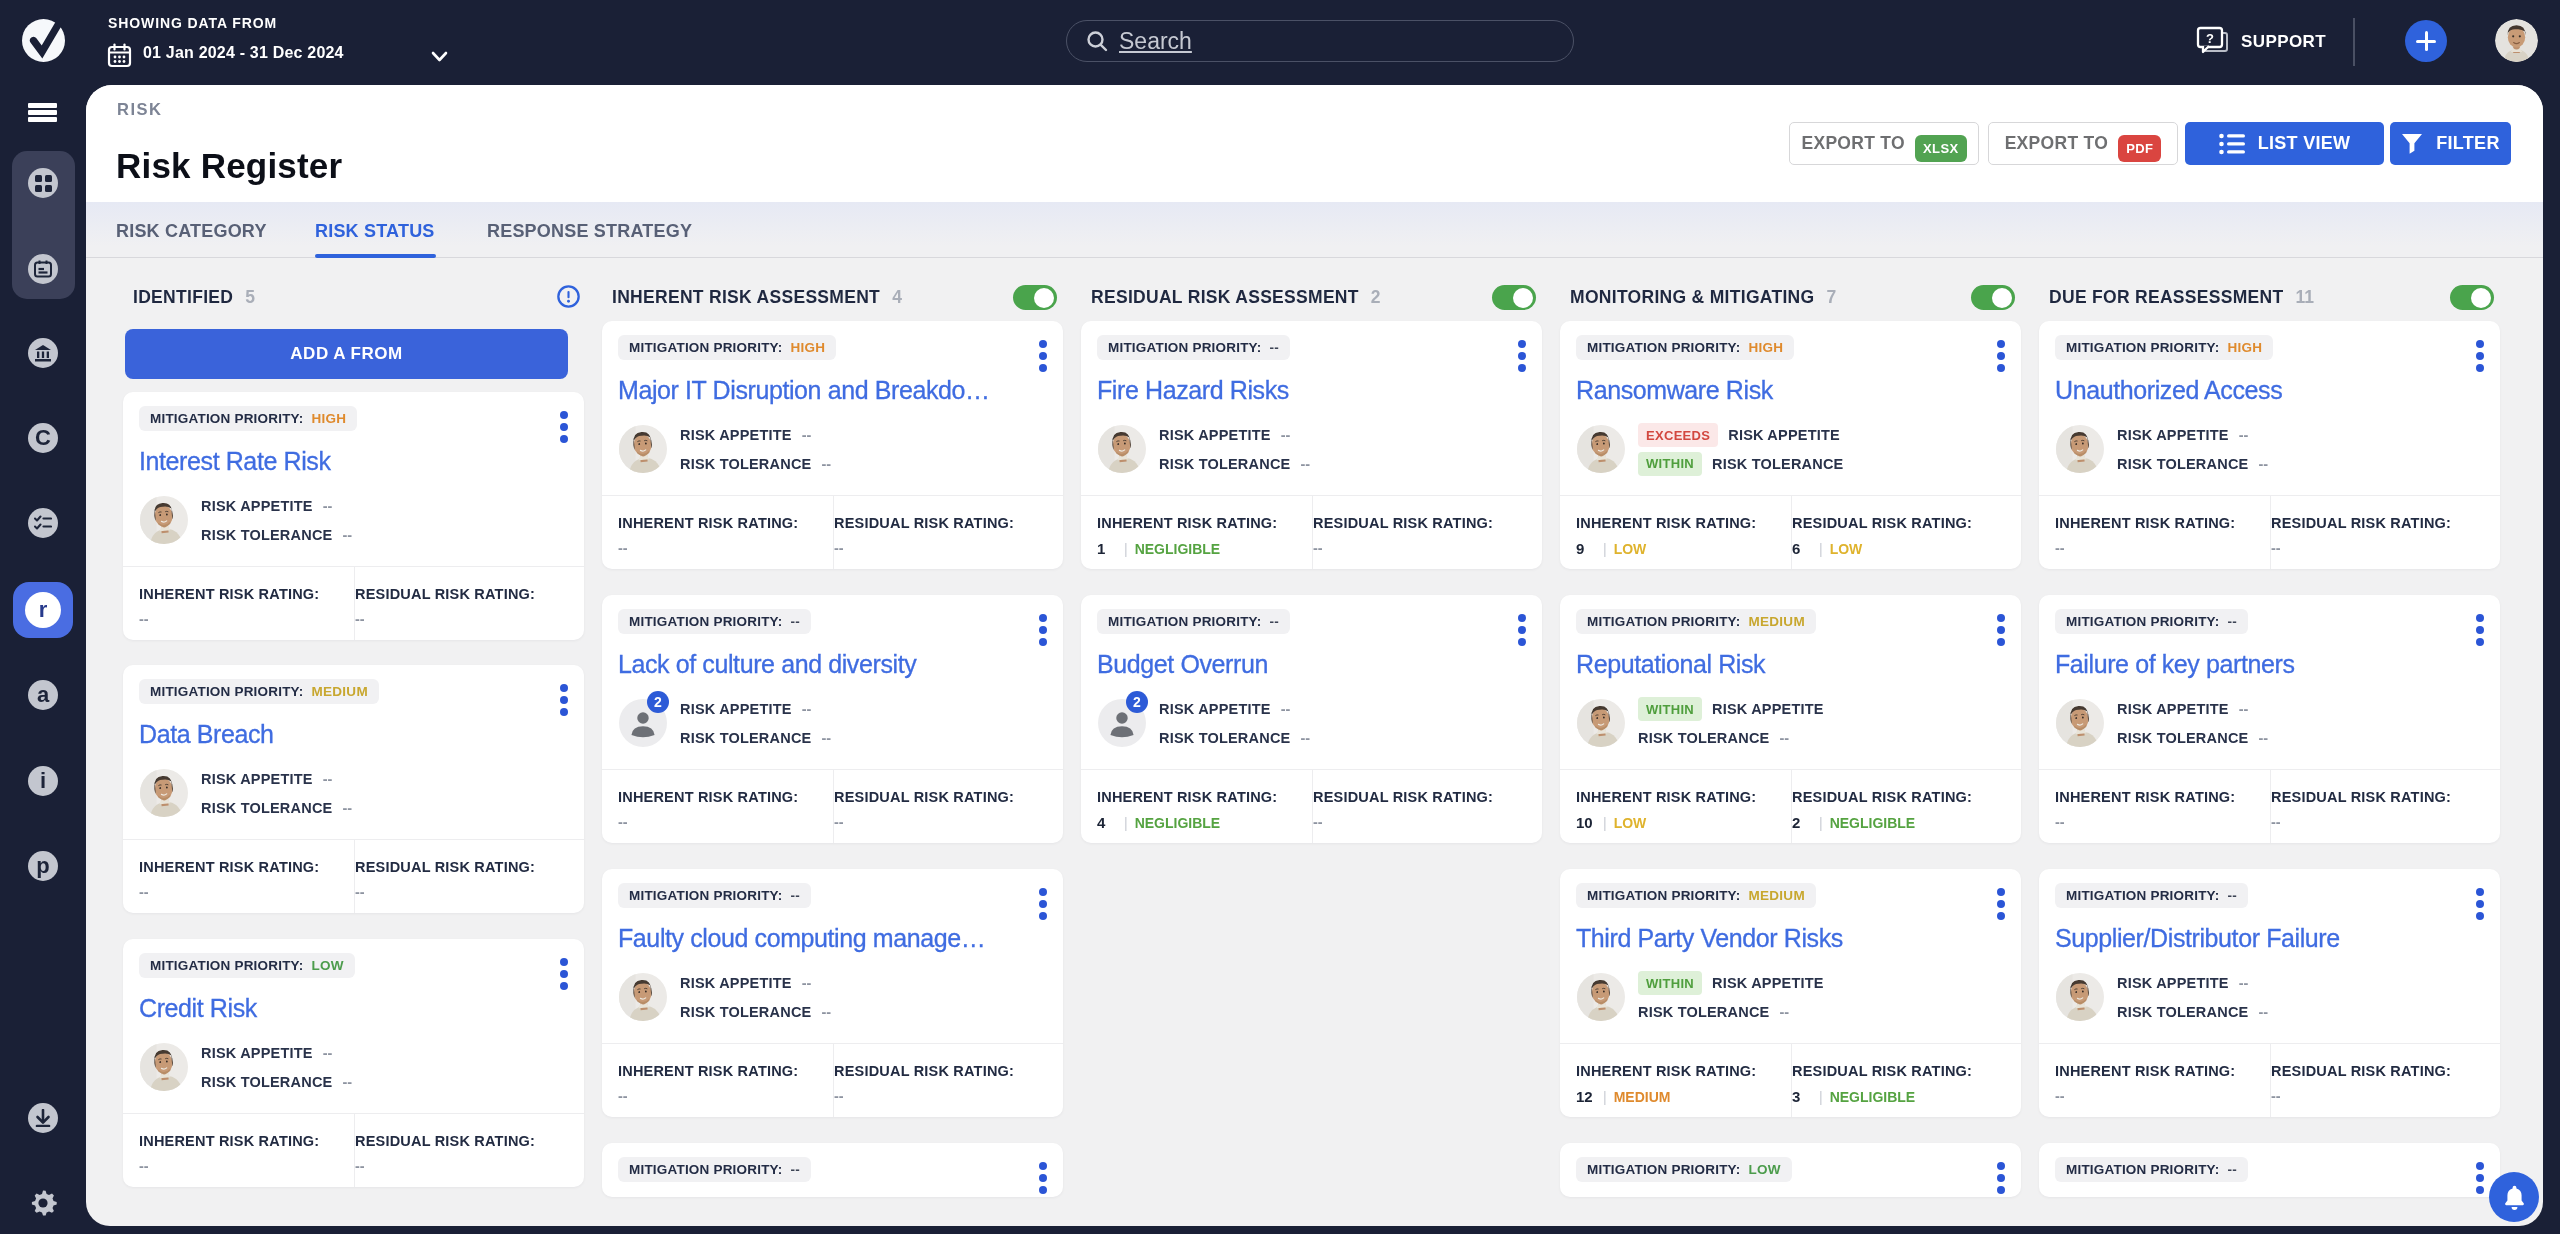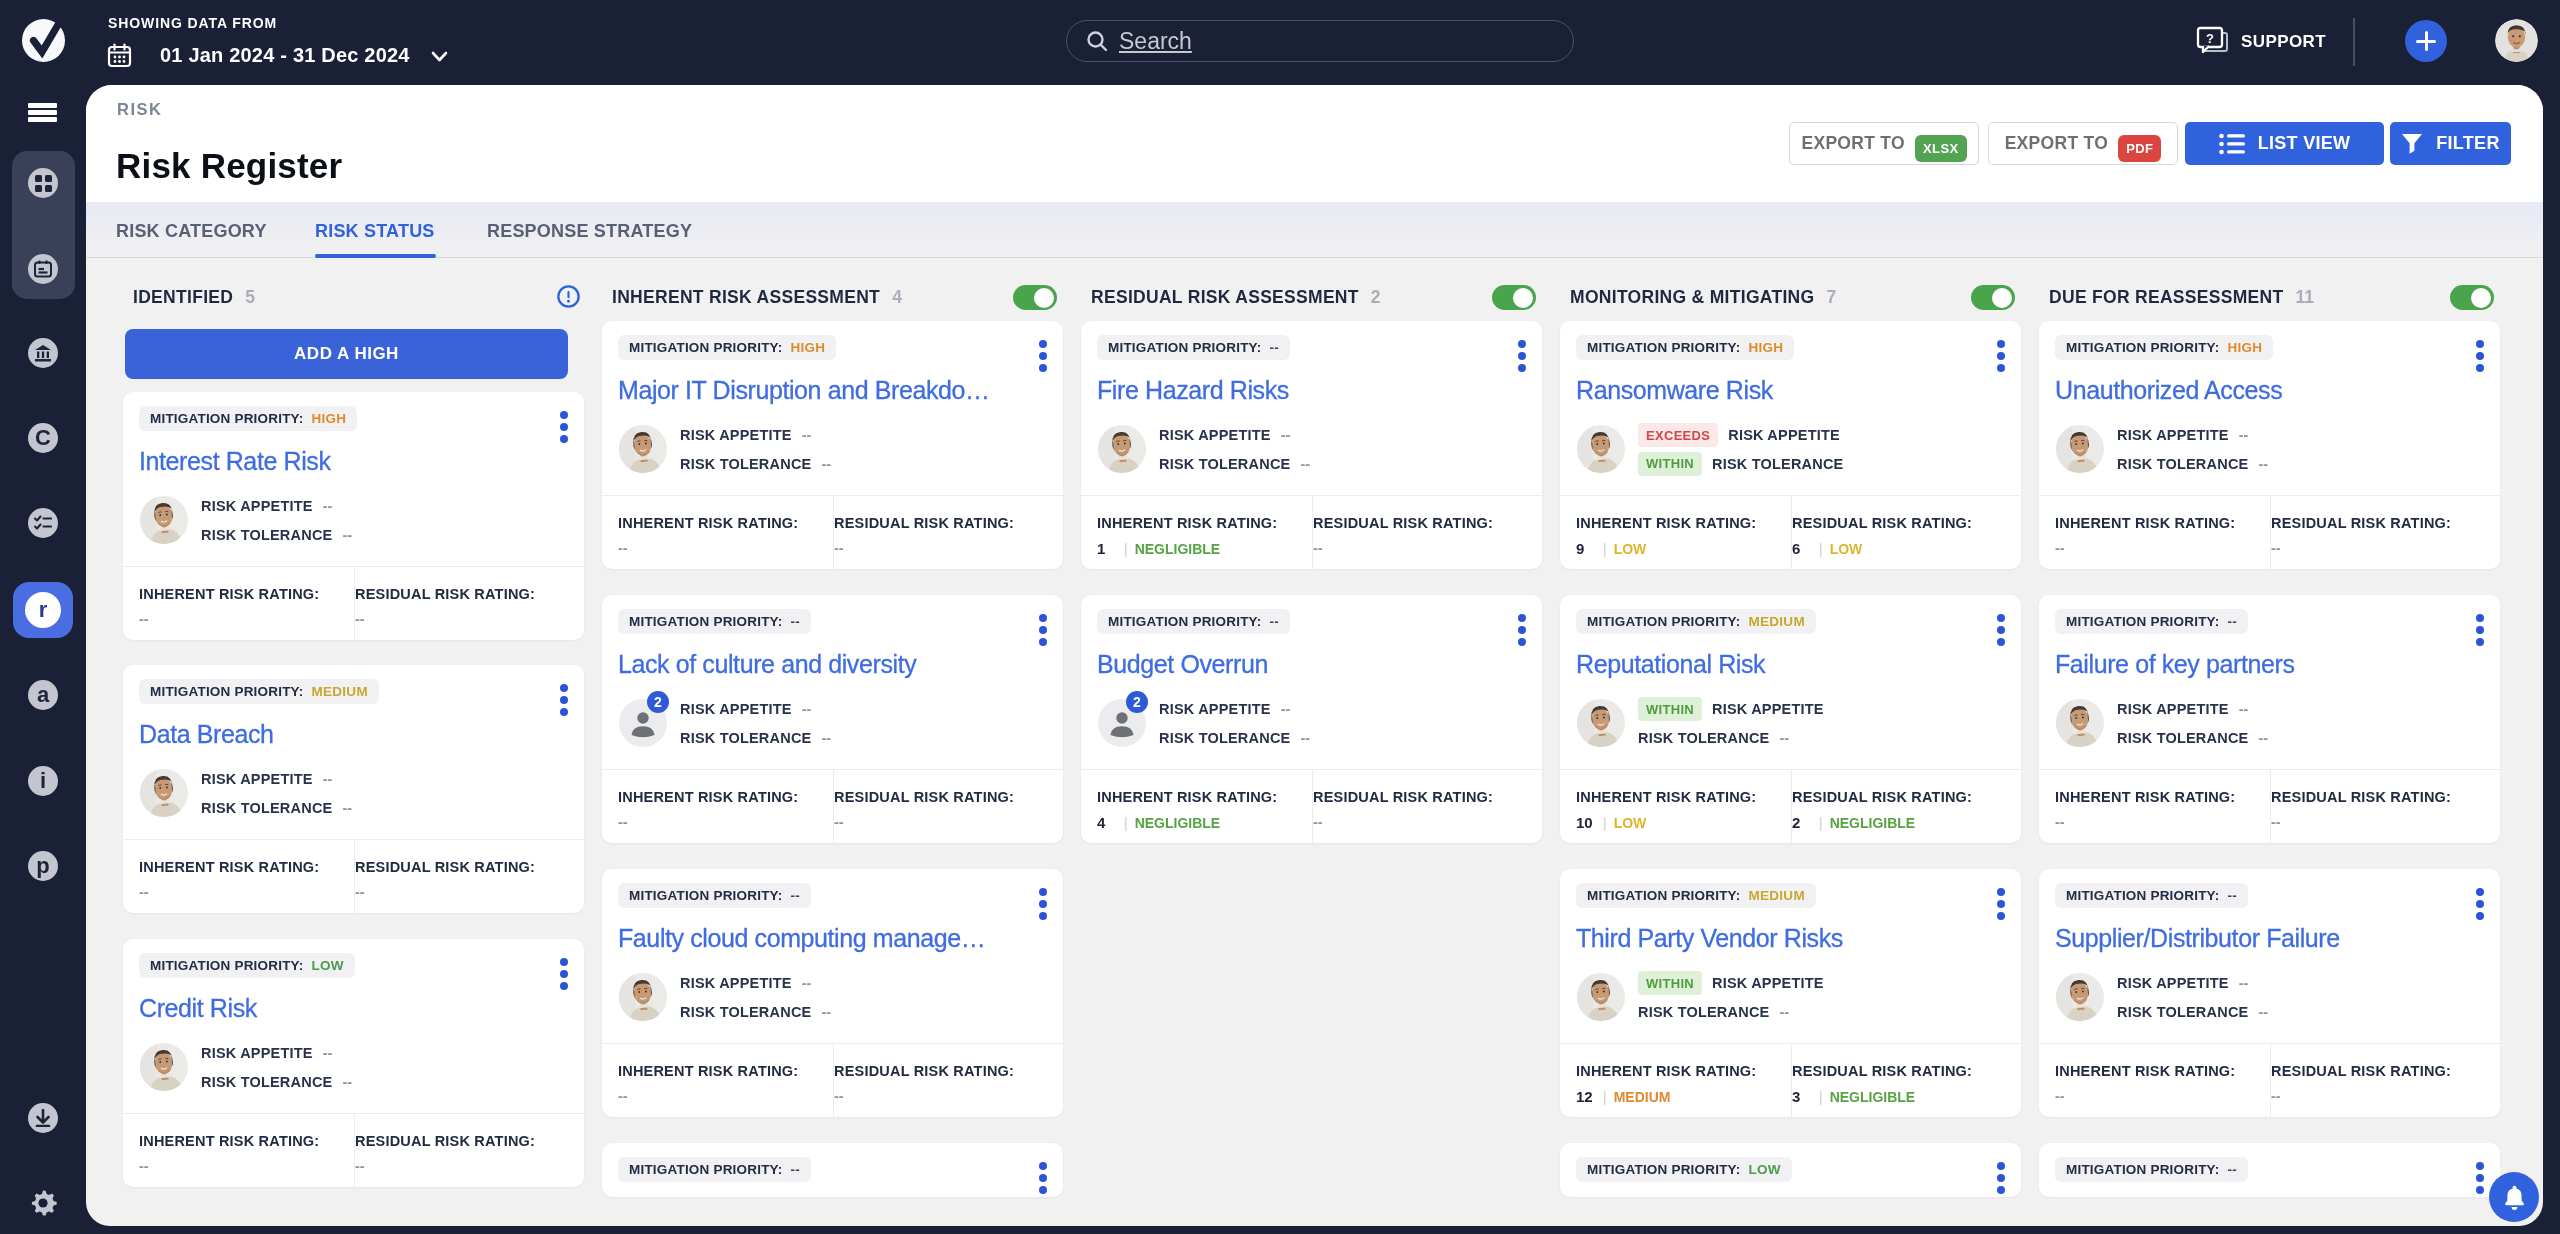--- a/index.html
+++ b/index.html
@@ -3,21 +3,21 @@
 <meta charset="utf-8">
 <style>
 * { margin:0; padding:0; box-sizing:border-box; }
 html,body { width:2560px; height:1234px; overflow:hidden; }
 body { background:#1a2036; font-family:"Liberation Sans", sans-serif; position:relative; }
 
 
 .logo { position:absolute; left:22px; top:19px; width:43px; height:43px; }
 .sdf { position:absolute; left:108px; top:15px; color:#fff; font-size:14px; font-weight:bold; letter-spacing:0.9px; }
 .calico { position:absolute; left:107px; top:43px; width:25px; height:25px; }
-.daterange { position:absolute; left:160px; top:44px; color:#fff; font-size:20px; font-weight:bold; letter-spacing:0.2px; }
+.daterange { position:absolute; left:143px; top:44px; color:#fff; font-size:16px; font-weight:bold; letter-spacing:0.2px; }
 .chev { position:absolute; left:430px; top:49px; width:19px; height:15px; }
 .search { position:absolute; left:1066px; top:20px; width:508px; height:42px; border:1.5px solid #4b5166; border-radius:21px; display:flex; align-items:center; }
 .search svg { margin-left:19px; }
 .search span { color:#c6c9d2; font-size:23px; margin-left:10px;text-decoration:underline; }
 .supico { position:absolute; left:2196px; top:26px; width:33px; height:30px; }
 .suplbl { position:absolute; left:2241px; top:32px; color:#fff; font-size:17px; font-weight:bold; letter-spacing:0.4px; }
 .topdiv { position:absolute; left:2353px; top:18px; width:2px; height:48px; background:#4a5064; }
 .plusbtn { position:absolute; left:2405px; top:20px; width:42px; height:42px; border-radius:50%; background:#2f62dc; }
 .plusbtn:before { content:""; position:absolute; left:11px; top:19.5px; width:20px; height:3px; background:#fff; border-radius:2px; }
 .plusbtn:after { content:""; position:absolute; left:19.5px; top:11px; width:3px; height:20px; background:#fff; border-radius:2px; }
@@ -274,21 +274,21 @@
       </div>
     </div>
     <div class="chead" style="left:1953px">
       <span class="ct">DUE FOR REASSESSMENT</span>
       <span class="cc">11</span>
       <div class="tog">
         <i></i>
       </div>
     </div>
   <div class="col" style="left:37px">
-      <div class="addbtn">ADD A HIGH</div>
+      <div class="addbtn">ADD A FROM</div>
       <div class="card" style="top:307px">
         <div class="pr-pill">MITIGATION PRIORITY:&nbsp;&nbsp;<b class="v-high">HIGH</b></div>
         <div class="dots">
           <i></i>
           <i></i>
           <i></i>
         </div>
         <div class="ttl">Interest Rate Risk</div>
         <div class="avwrap">
           <span class="av"><svg class="av-img" viewBox="0 0 52 52" width="100%" height="100%">

